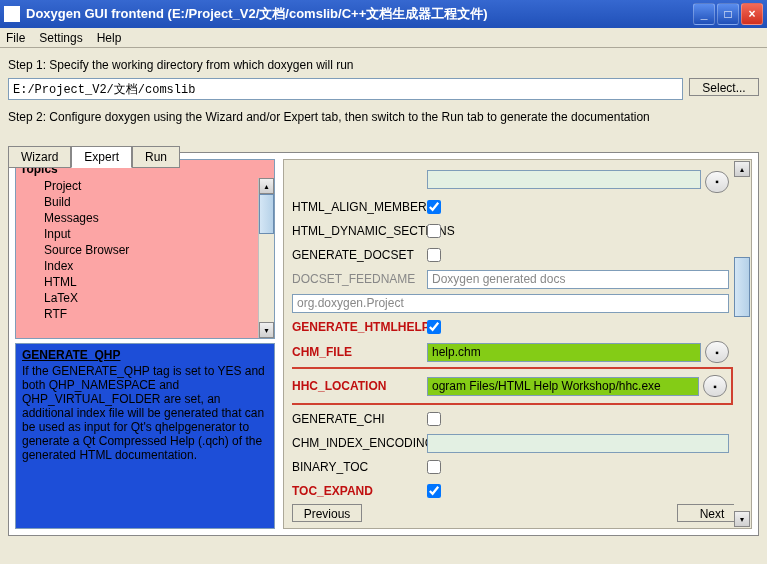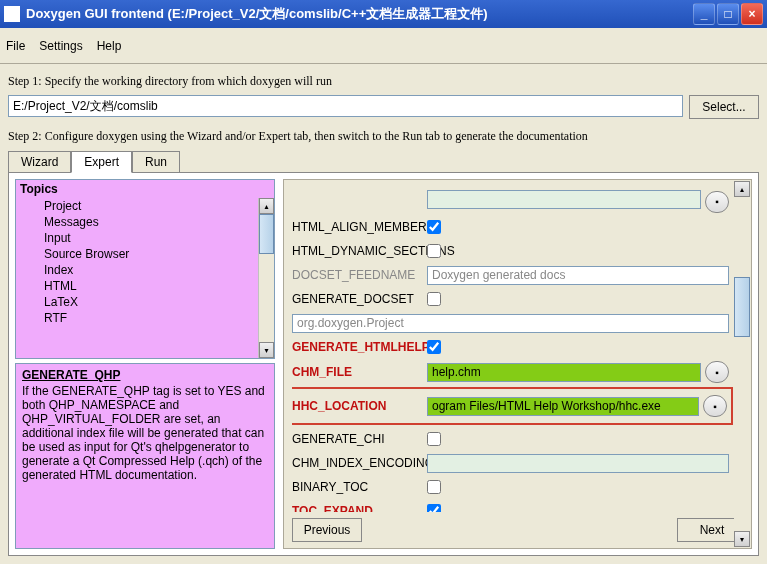--- a/index.html
+++ b/index.html
@@ -4,43 +4,43 @@
 <style>
 * { box-sizing: border-box; margin: 0; padding: 0; }
 body { font-family: "SimSun", "MS Sans Serif", sans-serif; font-size: 12px; background: #ece9d8; width: 767px; height: 564px; overflow: hidden; position: relative; }
 .titlebar { background: linear-gradient(to bottom, #3668d0, #2050b8); height: 28px; display: flex; align-items: center; padding: 0 4px; color: #fff; font-weight: bold; font-size: 13px; }
 .titlebar .icon { width: 16px; height: 16px; background: #fff; margin-right: 6px; }
 .titlebar .title { flex: 1; overflow: hidden; white-space: nowrap; }
 .winbtns { display: flex; gap: 2px; }
 .winbtn { width: 22px; height: 22px; border-radius: 3px; display: flex; align-items: center; justify-content: center; font-family: sans-serif; font-size: 12px; font-weight: bold; color: #fff; }
 .winbtn.min, .winbtn.max { background: linear-gradient(to bottom, #5a8dee, #2050b8); border: 1px solid #fff4; }
 .winbtn.close { background: linear-gradient(to bottom, #f36a58, #d03020); border: 1px solid #fff4; }
-.menubar { background: #ece9d8; height: 36px; display: flex; align-items: center; padding: 0 6px; gap: 14px; border-bottom: 1px solid #aca899; }
+.menubar { background: #ece9d8; height: 20px; display: flex; align-items: center; padding: 0 6px; gap: 14px; border-bottom: 1px solid #aca899; }
 .menubar span { cursor: default; }
 .content { padding: 6px 8px; }
-.step { margin: 4px 0 6px 0; font-family: Liberation Serif, serif; }
+.step { margin: 4px 0 6px 0; }
 .dirpath { display: flex; gap: 6px; margin-bottom: 10px; }
-.dirpath input { flex: 1; height: 22px; padding: 2px 4px; border: 1px solid #7f9db9; background: #fff; font-family: Liberation Sans, sans-serif; font-size: 12px; }
-.btn { background: #ece9d8; border: 1px solid #888; padding: 2px 10px; min-width: 70px; height: 24px; font-family: inherit; font-size: 12px; cursor: default; }
+.dirpath input { flex: 1; height: 22px; padding: 2px 4px; border: 1px solid #7f9db9; background: #fff; font-family: Liberation Mono, monospace; font-size: 12px; }
+.btn { background: #ece9d8; border: 1px solid #888; padding: 2px 10px; min-width: 70px; height: 18px; font-family: inherit; font-size: 12px; cursor: default; }
 .tabs-wrap { position: relative; margin-top: 6px; }
 .tabs { display: flex; }
-.tab { padding: 3px 12px; border: 1px solid #888; background: #ece9d8; margin-right: 0; position: relative; top: 1px; }
+.tab { padding: 3px 12px; border: 1px solid #888; background: #ece9d8; margin-right: 0; position: relative; top: 16px; }
 .tab.active { background: #fff; border-bottom: 1px solid #fff; font-weight: normal; }
 .panel { border: 1px solid #888; background: #fff; padding: 6px; height: 384px; display: flex; gap: 8px; }
 .left { width: 260px; display: flex; flex-direction: column; }
-.topics-box { border: 1px solid #7f9db9; background: #f0abfc; height: 180px; display: flex; flex-direction: column; }
+.topics-box { border: 1px solid #7f9db9; background: #fca5a5; height: 180px; display: flex; flex-direction: column; }
 .topics-title { font-weight: bold; padding: 2px 4px; }
 .topics-list { flex: 1; overflow: hidden; position: relative; padding-left: 14px; }
 .topics-list .item { padding: 1px 2px; white-space: nowrap; display: flex; align-items: center; }
 .topics-list .item::before { content: ""; width: 12px; display: inline-block; color: #888; }
 .topics-list .item.selected { color: #000; }
 .scroll-v { position: absolute; right: 0; top: 0; width: 16px; height: 100%; background: #ece9d8; border-left: 1px solid #c0c0c0; }
 .scroll-arrow { height: 16px; background: linear-gradient(to bottom, #f0f0f0, #d0d0d0); border: 1px solid #888; display: flex; align-items: center; justify-content: center; font-size: 8px; }
 .scroll-thumb { margin: 0; background: linear-gradient(to right, #d4e6f5, #b5d1e8); border: 1px solid #6a8cb0; height: 40px; }
-.desc-box { border: 1px solid #7f9db9; background: #f0abfc; flex: 1; margin-top: 4px; padding: 4px 6px; overflow: hidden; position: relative; }
+.desc-box { border: 1px solid #7f9db9; background: #1d4ed8; flex: 1; margin-top: 4px; padding: 4px 6px; overflow: hidden; position: relative; }
 .desc-title { font-weight: bold; text-decoration: underline; margin-bottom: 2px; }
 .right { flex: 1; display: flex; flex-direction: column; border: 1px solid #aca899; background: #ece9d8; padding: 6px 4px 6px 8px; position: relative; }
 .options-scroll { flex: 1; overflow: hidden; position: relative; padding-right: 18px; }
 .opt-row { display: flex; align-items: center; margin: 4px 0; min-height: 20px; }
 .opt-label { width: 135px; color: #000; }
 .opt-label.red { color: #c01010; font-weight: bold; }
 .opt-label.gray { color: #888; }
 .opt-input { flex: 1; height: 19px; border: 1px solid #7f9db9; background: #84cc16; padding: 1px 4px; font-family: inherit; font-size: 12px; }
 .opt-input.white { background: #fff; color: #888; }
 .opt-check { width: 14px; height: 14px; }
@@ -82,20 +82,21 @@
       <div class="tab">Wizard</div>
       <div class="tab active">Expert</div>
       <div class="tab">Run</div>
     </div>
     <div class="panel">
       <div class="left">
         <div class="topics-box">
           <div class="topics-title">Topics</div>
           <div class="topics-list">
             <div class="item">Project</div>
+            <div class="item">Build</div>
             <div class="item">Messages</div>
             <div class="item">Input</div>
             <div class="item">Source Browser</div>
             <div class="item">Index</div>
             <div class="item selected">HTML</div>
             <div class="item">LaTeX</div>
             <div class="item">RTF</div>
 
             <div class="scroll-v">
               <div class="scroll-arrow">▴</div>
@@ -119,26 +120,26 @@
           </div>
           <div class="opt-row">
             <div class="opt-label">HTML_ALIGN_MEMBERS</div>
             <input type="checkbox" class="opt-check" checked="" style="">
           </div>
           <div class="opt-row">
             <div class="opt-label">HTML_DYNAMIC_SECTIONS</div>
             <input type="checkbox" class="opt-check" style="">
           </div>
           <div class="opt-row">
+            <div class="opt-label">GENERATE_DOCSET</div>
+            <input type="checkbox" class="opt-check" style="">
+          </div>
+          <div class="opt-row">
             <div class="opt-label gray">DOCSET_FEEDNAME</div>
             <input class="opt-input white" value="Doxygen generated docs" style="">
-          </div>
-          <div class="opt-row">
-            <div class="opt-label">GENERATE_DOCSET</div>
-            <input type="checkbox" class="opt-check" style="">
           </div>
           <div class="opt-row">
             <input class="opt-input white" value="org.doxygen.Project" style="">
           </div>
           <div class="opt-row">
             <div class="opt-label red">GENERATE_HTMLHELP</div>
             <input type="checkbox" class="opt-check" checked="" style="">
           </div>
           <div class="opt-row">
             <div class="opt-label red">CHM_FILE</div>

